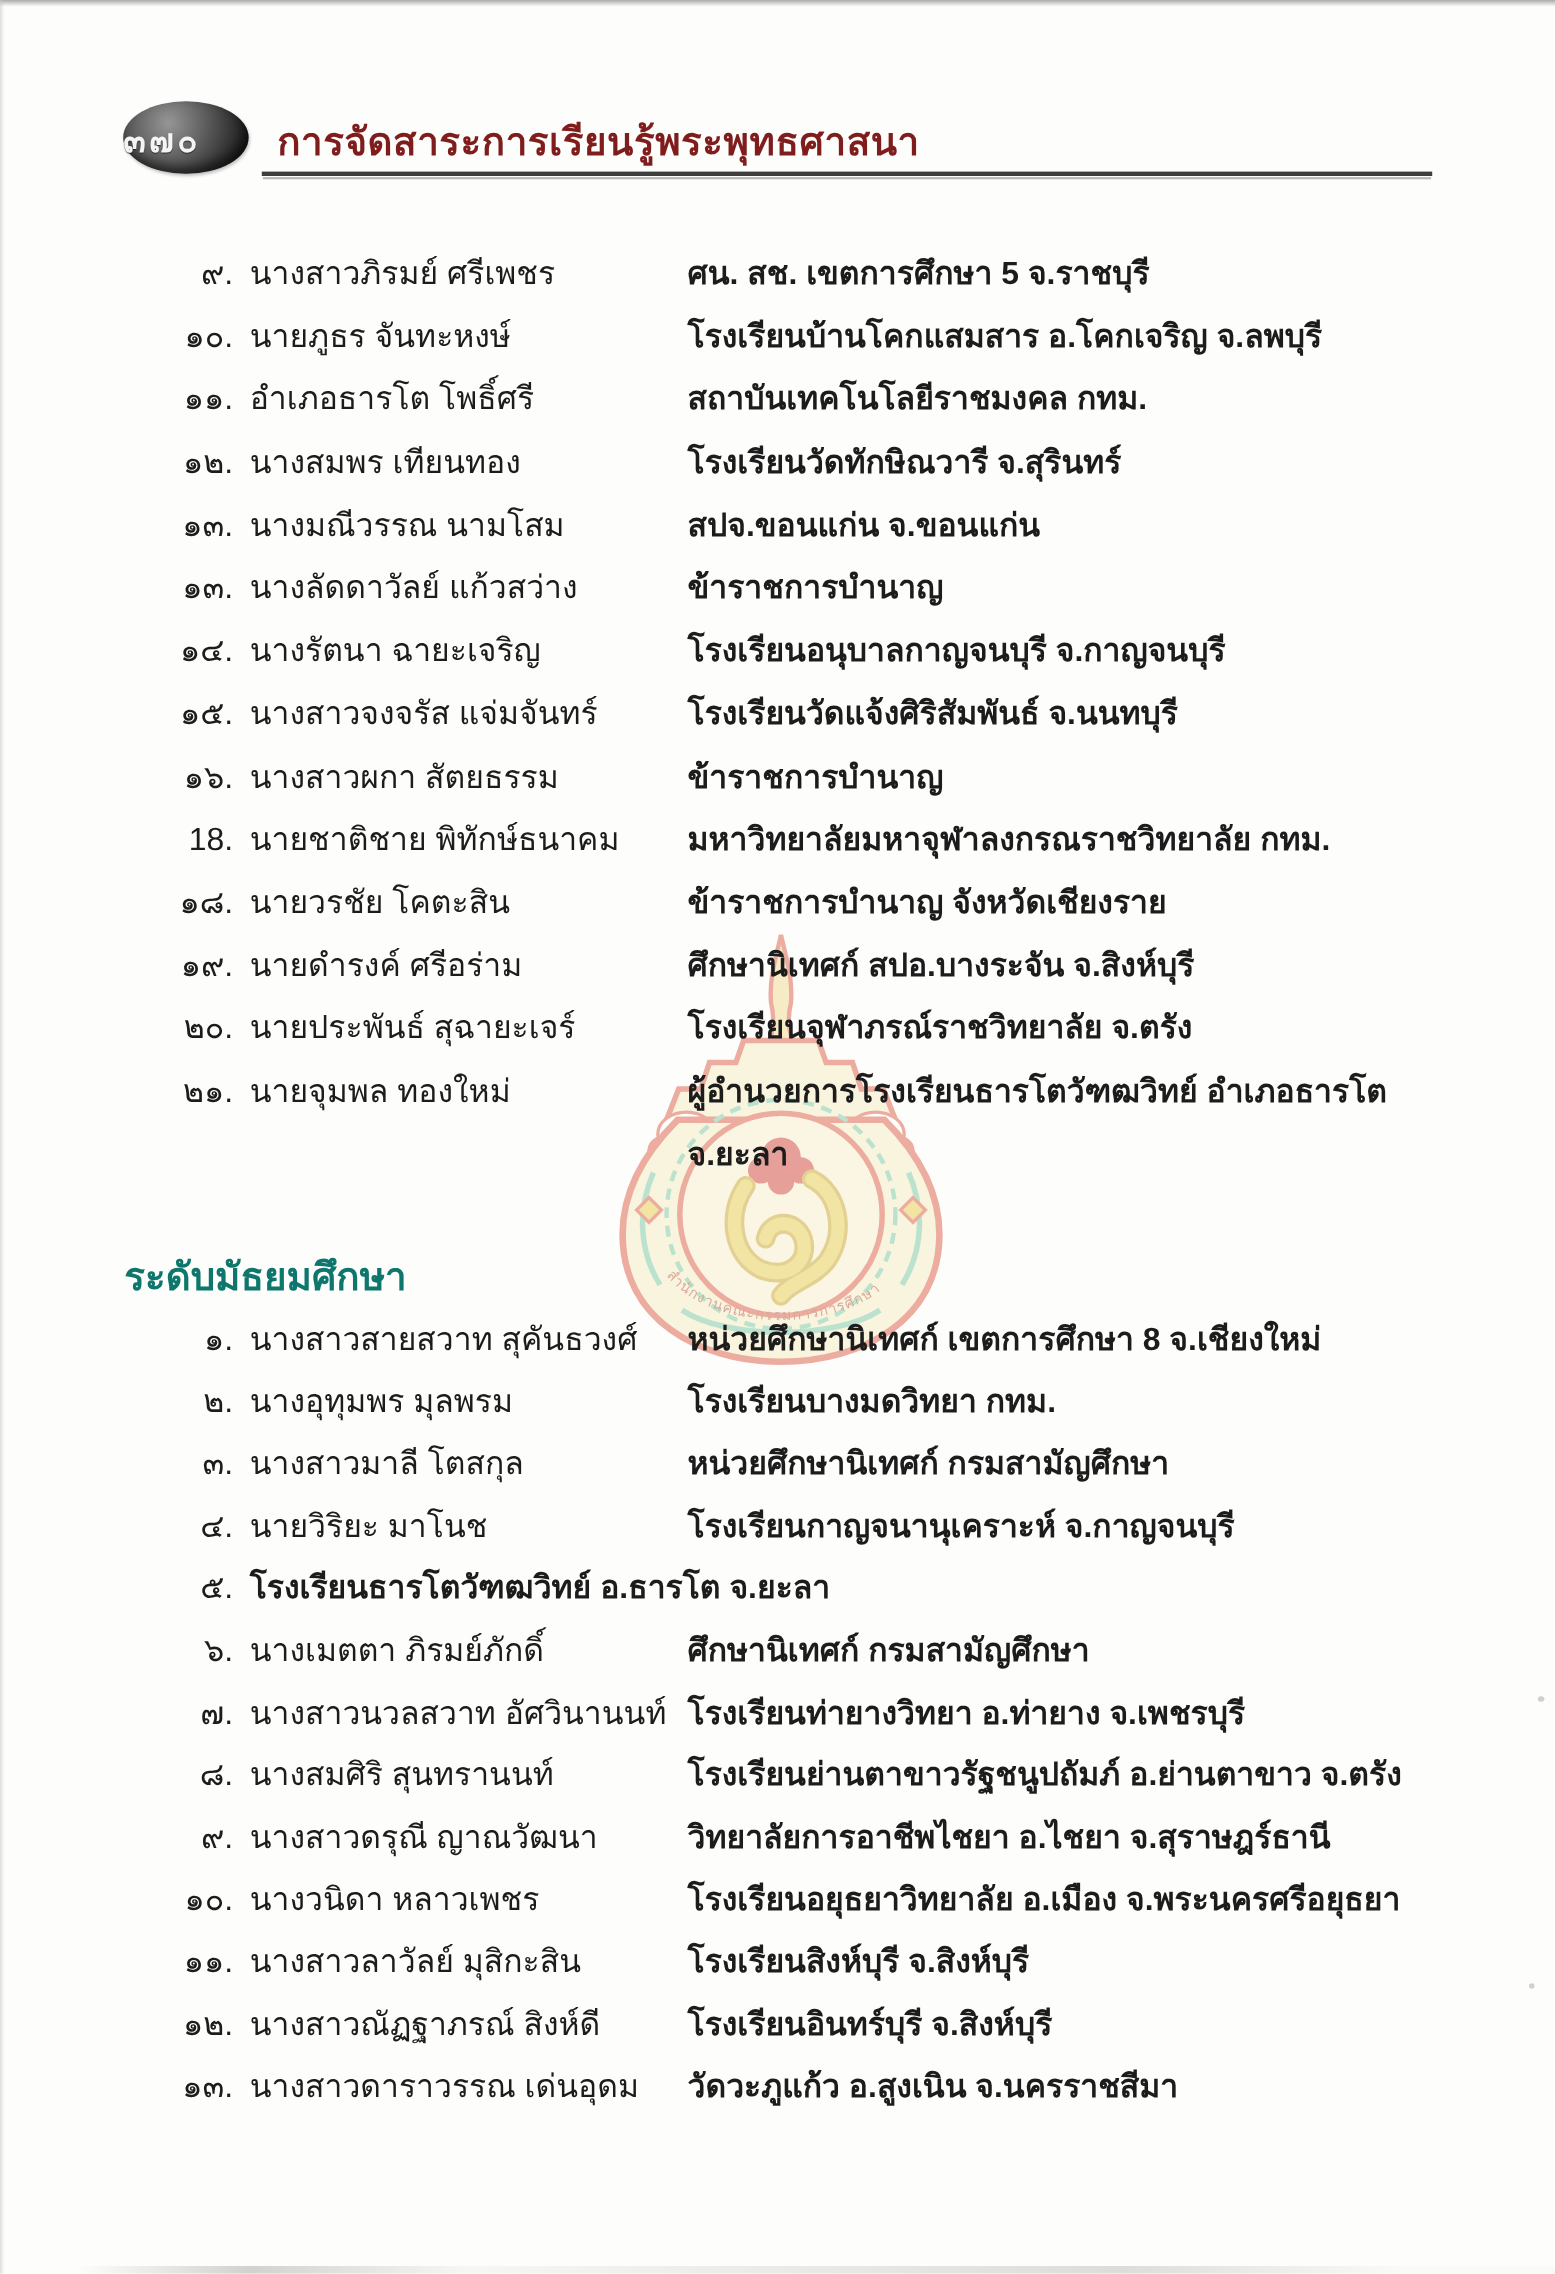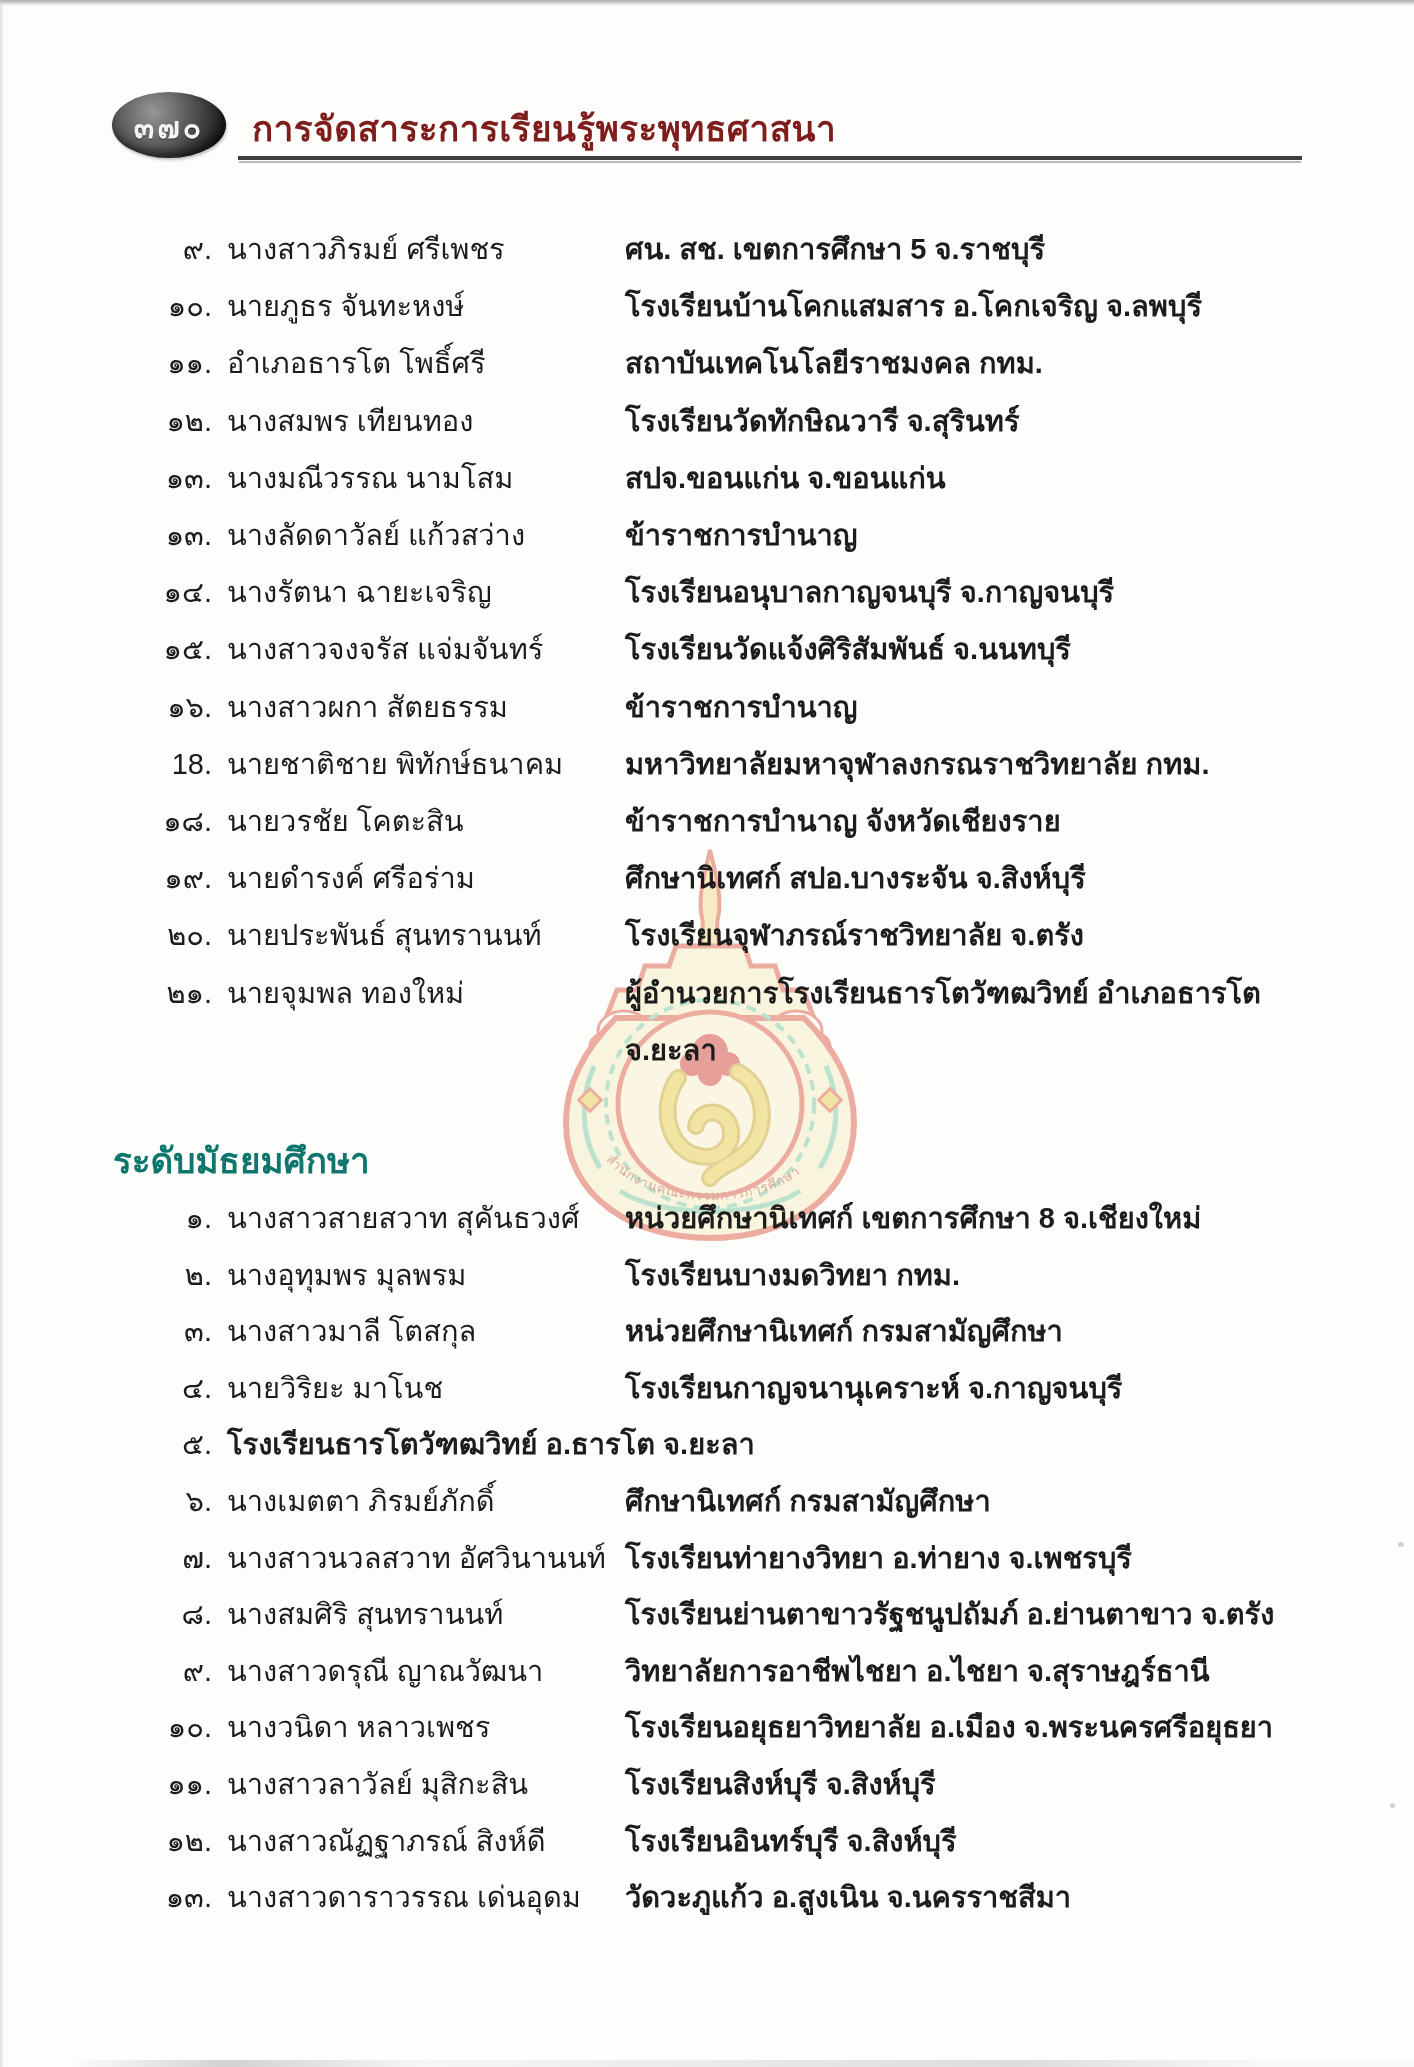--- a/index.html
+++ b/index.html
@@ -16,21 +16,21 @@
   .edge-bottom{position:absolute;bottom:0;left:0;width:100%;height:7px;
     background:linear-gradient(90deg,rgba(150,150,150,0) 5%,rgba(140,140,140,.55) 16%,rgba(160,160,160,.1) 30%,rgba(150,150,150,.45) 72%,rgba(160,160,160,.05) 90%);
     opacity:.7;}
   .speck{position:absolute;background:#9a9a9a;border-radius:50%;opacity:.45;}
 
   
   .page-badge{
     position:absolute;left:112px;top:92px;width:114px;height:66px;border-radius:50%;
     background:radial-gradient(circle at 36% 30%, #969696 0%, #6e6e6e 28%, #3c3c3c 62%, #101010 96%);
     box-shadow:inset -4px -6px 10px rgba(0,0,0,.55), 1px 2px 3px rgba(0,0,0,.25);
-    display:flex;align-items:center;justify-content:center;
+    display:flex;align-items:center;
   }
   .page-badge span{color:#f4f4f4;font-size:30px;letter-spacing:3px;font-weight:bold;
     text-shadow:0 1px 1px rgba(0,0,0,.6);transform:translateY(2px);}
   .header-title{
     position:absolute;left:252px;top:101px;font-size:35px;font-weight:bold;
     color:#7f1d1d;letter-spacing:.5px;white-space:nowrap;
   }
   .header-rule{position:absolute;left:238px;top:156px;width:1064px;height:4px;background:#3e3e3e;
     box-shadow:0 4px 0 -1px rgba(100,100,100,.45);}
 
@@ -229,21 +229,21 @@
     <span class="num">๑๙.</span>
     <span class="name">นายดำรงค์ ศรีอร่าม</span>
     <span class="aff">
       <div class="aff1">ศึกษานิเทศก์ สปอ.บางระจัน จ.สิงห์บุรี</div>
       <div class="aff2"></div>
     </span>
   </div>
 
   <div class="row">
     <span class="num">๒๐.</span>
-    <span class="name">นายประพันธ์ สุนทรานนท์</span>
+    <span class="name">นายประพันธ์ สุฉายะเจร์</span>
     <span class="aff">
       <div class="aff1">โรงเรียนจุฬาภรณ์ราชวิทยาลัย จ.ตรัง</div>
       <div class="aff2"></div>
     </span>
   </div>
 
   <div class="row">
     <span class="num">๒๑.</span>
     <span class="name">นายจุมพล ทองใหม่</span>
     <span class="aff">

